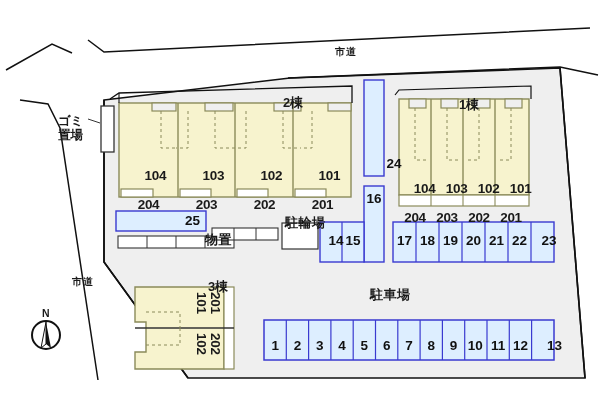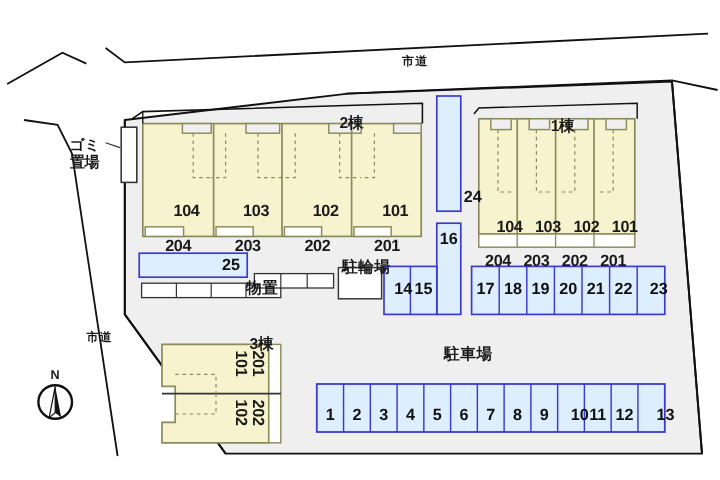--- a/index.html
+++ b/index.html
@@ -259,20 +259,20 @@
 
   <div class="stall" style="left:264.0px;top:339px;width:22.3px;">1</div>
   <div class="stall" style="left:286.3px;top:339px;width:22.3px;">2</div>
   <div class="stall" style="left:308.6px;top:339px;width:22.3px;">3</div>
   <div class="stall" style="left:330.9px;top:339px;width:22.3px;">4</div>
   <div class="stall" style="left:353.2px;top:339px;width:22.3px;">5</div>
   <div class="stall" style="left:375.5px;top:339px;width:22.3px;">6</div>
   <div class="stall" style="left:397.8px;top:339px;width:22.3px;">7</div>
   <div class="stall" style="left:420.1px;top:339px;width:22.3px;">8</div>
   <div class="stall" style="left:442.4px;top:339px;width:22.3px;">9</div>
-  <div class="stall" style="left:464.7px;top:339px;width:37px;">10</div>
+  <div class="stall" style="left:464.7px;top:339px;width:21px;">10</div>
   <div class="stall" style="left:487.0px;top:339px;width:22.3px;">11</div>
   <div class="stall" style="left:509.3px;top:339px;width:22.3px;">12</div>
   <div class="stall" style="left:531.6px;top:339px;width:46px;">13</div>
 
   <div class="lbl compassN" style="left:42px;top:308px;">N</div>
 
 </div>
 
 </body></html>

